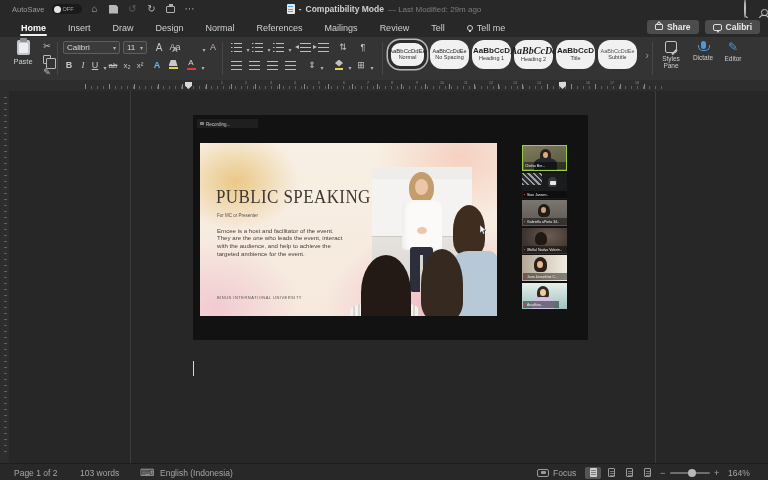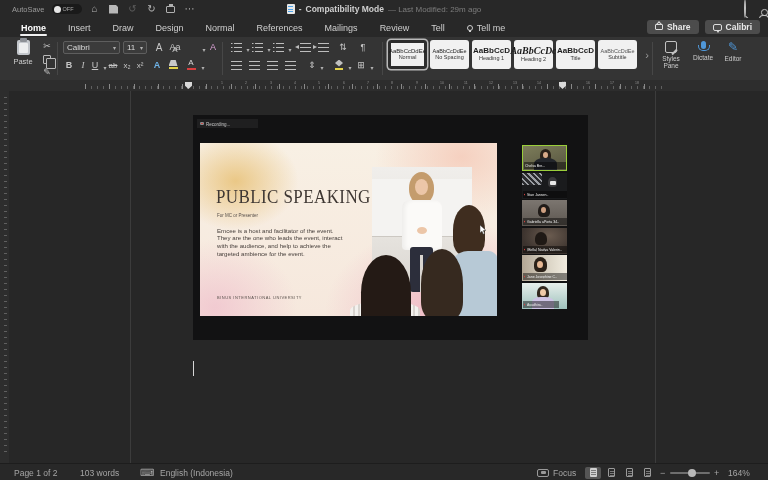--- a/index.html
+++ b/index.html
@@ -61,21 +61,21 @@
   .glyphstack{display:flex;flex-direction:column;align-items:center;line-height:1;}
   .cbar{width:9px;height:2px;margin-top:1px;}
   .li3{width:11px;height:9px;background:repeating-linear-gradient(to bottom,#bdbdbd 0 1px,transparent 1px 4px);}
   .li3.dots{background:repeating-linear-gradient(to bottom,#bdbdbd 0 1px,transparent 1px 4px) 3px 0/8px 9px no-repeat,repeating-linear-gradient(to bottom,#bdbdbd 0 1px,transparent 1px 4px) 0 0/1.5px 9px no-repeat;}
   .ind{position:relative;}
   .ind::before{content:'';position:absolute;top:2px;width:0;height:0;border-top:2.5px solid transparent;border-bottom:2.5px solid transparent;}
   .ind.l::before{left:-5px;border-right:4px solid #bdbdbd;}
   .ind.r::before{left:-5px;border-left:4px solid #bdbdbd;}
   .bkt{width:8px;height:7px;background:#bfbfbf;clip-path:polygon(50% 0,100% 50%,50% 100%,0 50%);}
   .hlp{width:9px;height:6px;background:#c8c8c8;clip-path:polygon(25% 0,80% 0,100% 100%,0 100%);}
-  .stylecard{position:absolute;top:3px;width:39px;height:29px;background:#f1f1f1;border-radius:3px;display:flex;flex-direction:column;align-items:center;justify-content:center;gap:1px;}
+  .stylecard{position:absolute;top:3px;width:39px;height:29px;background:#f1f1f1;border-radius:12px;display:flex;flex-direction:column;align-items:center;justify-content:center;gap:1px;}
   .stylecard.selected{box-shadow:0 0 0 1.5px #b9b9b9,0 0 0 3px #2d2d2d inset;}
   .sc-prev{font-size:6px;color:#1c1c1c;line-height:1;}
   .sc-name{font-size:5.5px;color:#333;line-height:1;}
   .sc1 .sc-prev{font-size:5.5px;}
   .sc2 .sc-prev{font-weight:bold;font-size:8px;}
   .sc3 .sc-prev{font-weight:bold;font-style:italic;font-size:10px;font-family:"Liberation Serif",serif;}
   .sc4 .sc-prev{font-weight:bold;font-size:8px;}
   .sc5 .sc-prev{font-size:5.5px;color:#555;}
   .bigbtn{position:absolute;top:4px;width:30px;height:35px;display:flex;flex-direction:column;align-items:center;gap:2px;color:#cdcdcd;font-size:6.5px;text-align:center;line-height:1.15;}
   .spico{width:12px;height:12px;border:1px solid #c2c2c2;border-radius:2px;position:relative;}

